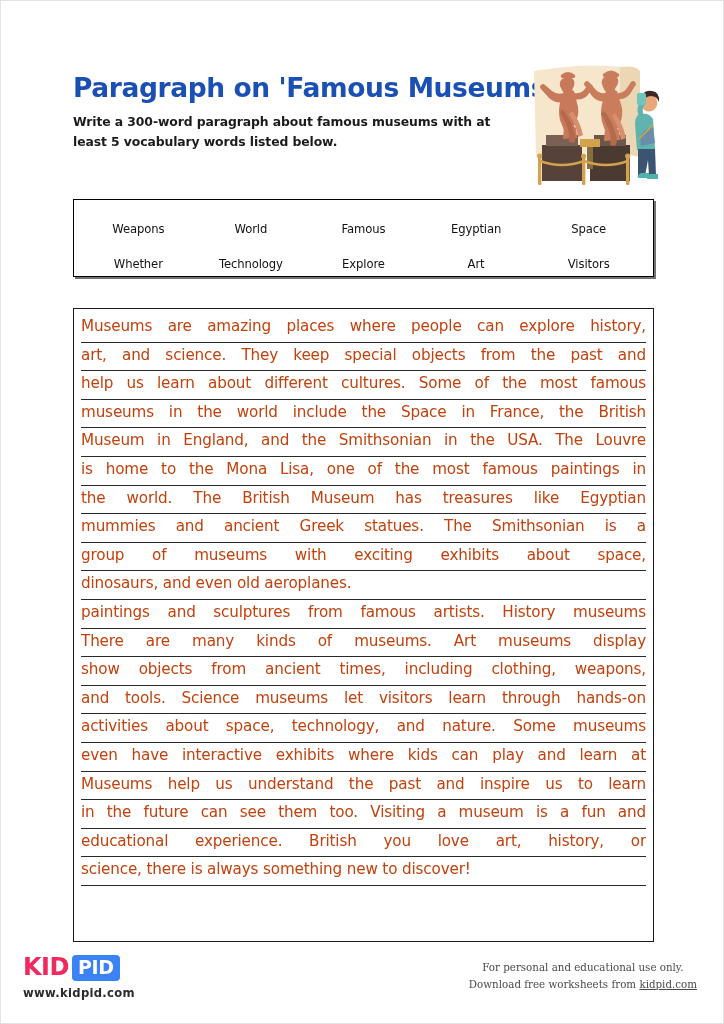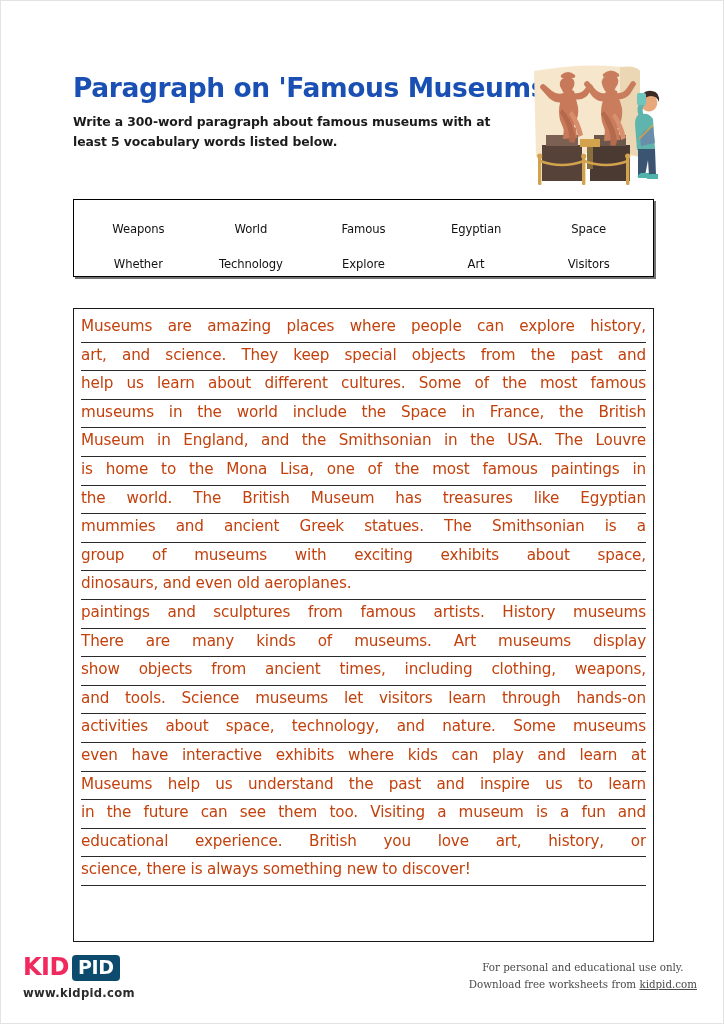--- a/index.html
+++ b/index.html
@@ -155,21 +155,21 @@
     font-family: "DejaVu Sans", sans-serif;
     font-size: 24px;
     font-weight: 700;
     color: #f0295e;
     letter-spacing: -0.5px;
     line-height: 1;
   }
 
   .logo-pid-badge {
     margin-left: 3px;
-    background: #0c4a6e;
+    background: #3b82f6;
     border-radius: 4px;
     padding: 2px 6px 3px 6px;
     display: flex;
     align-items: center;
   }
 
   .logo-pid {
     font-family: "DejaVu Sans", sans-serif;
     font-size: 19px;
     font-weight: 700;

